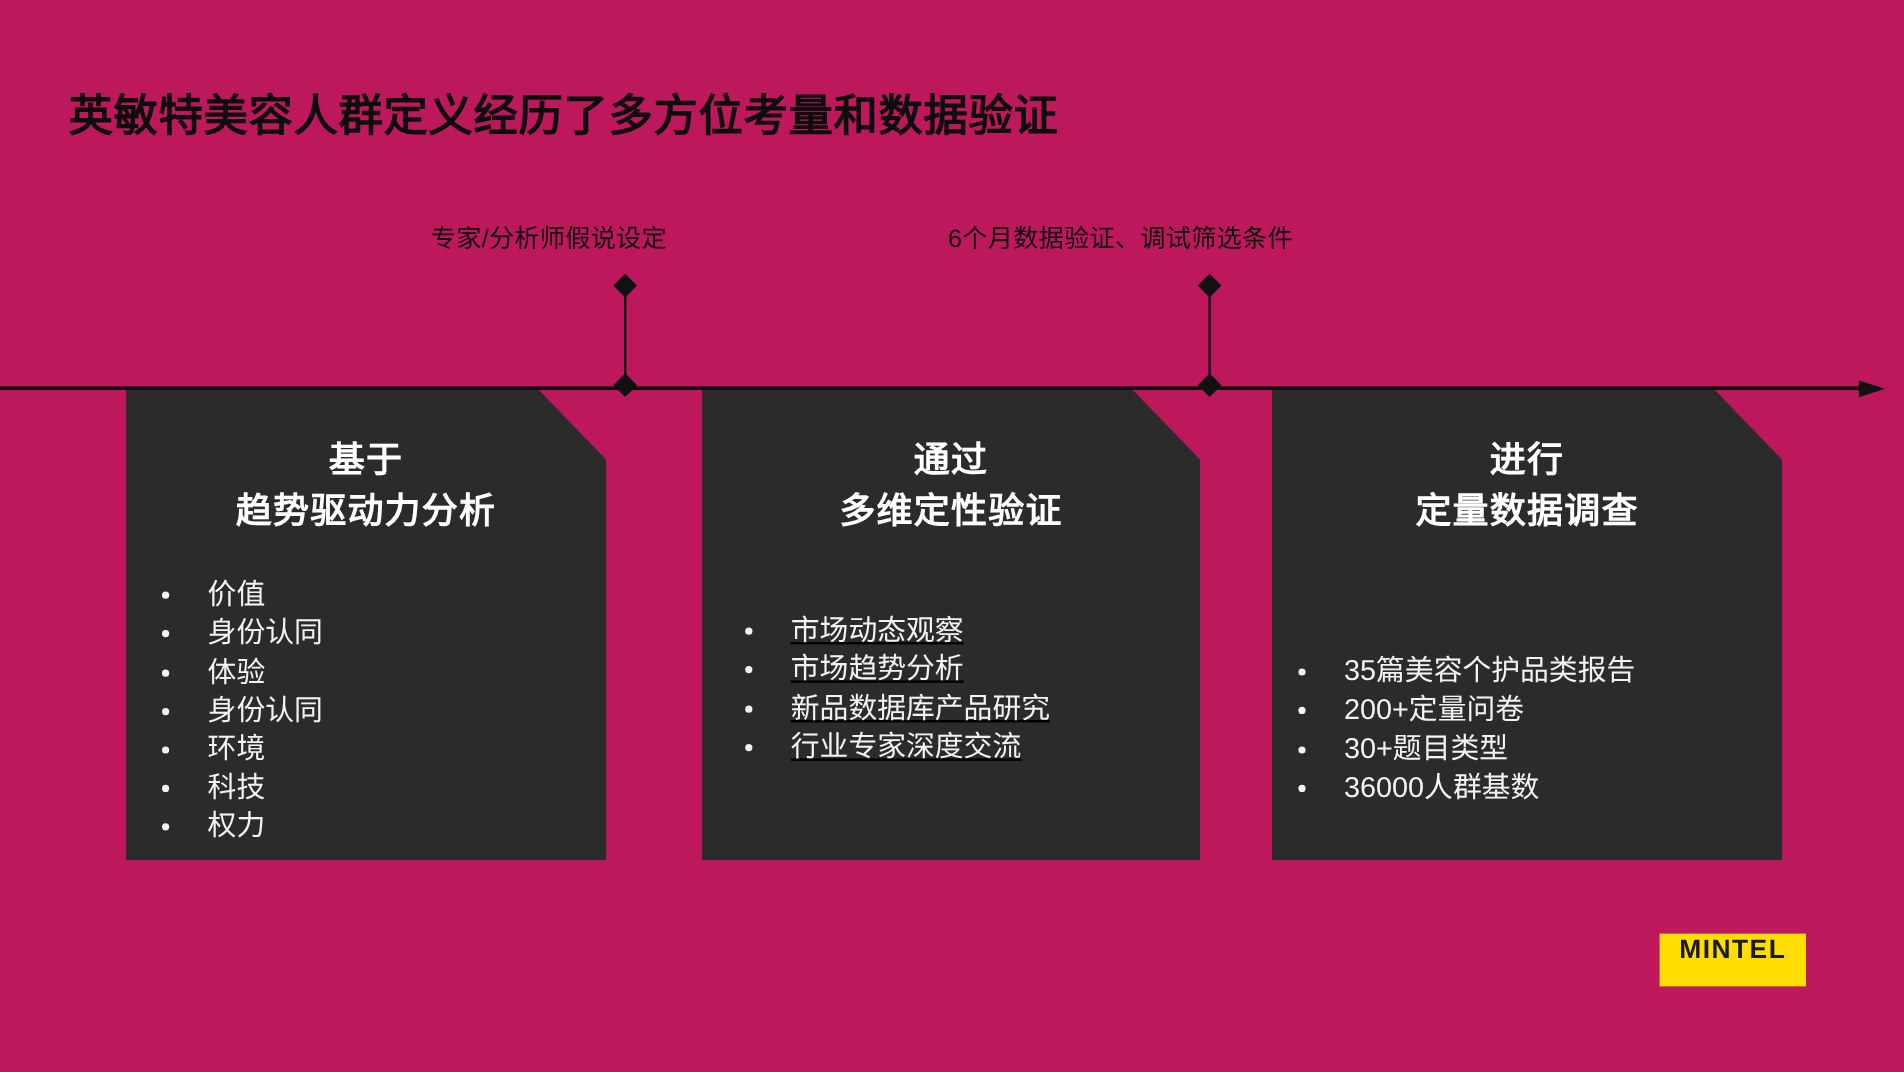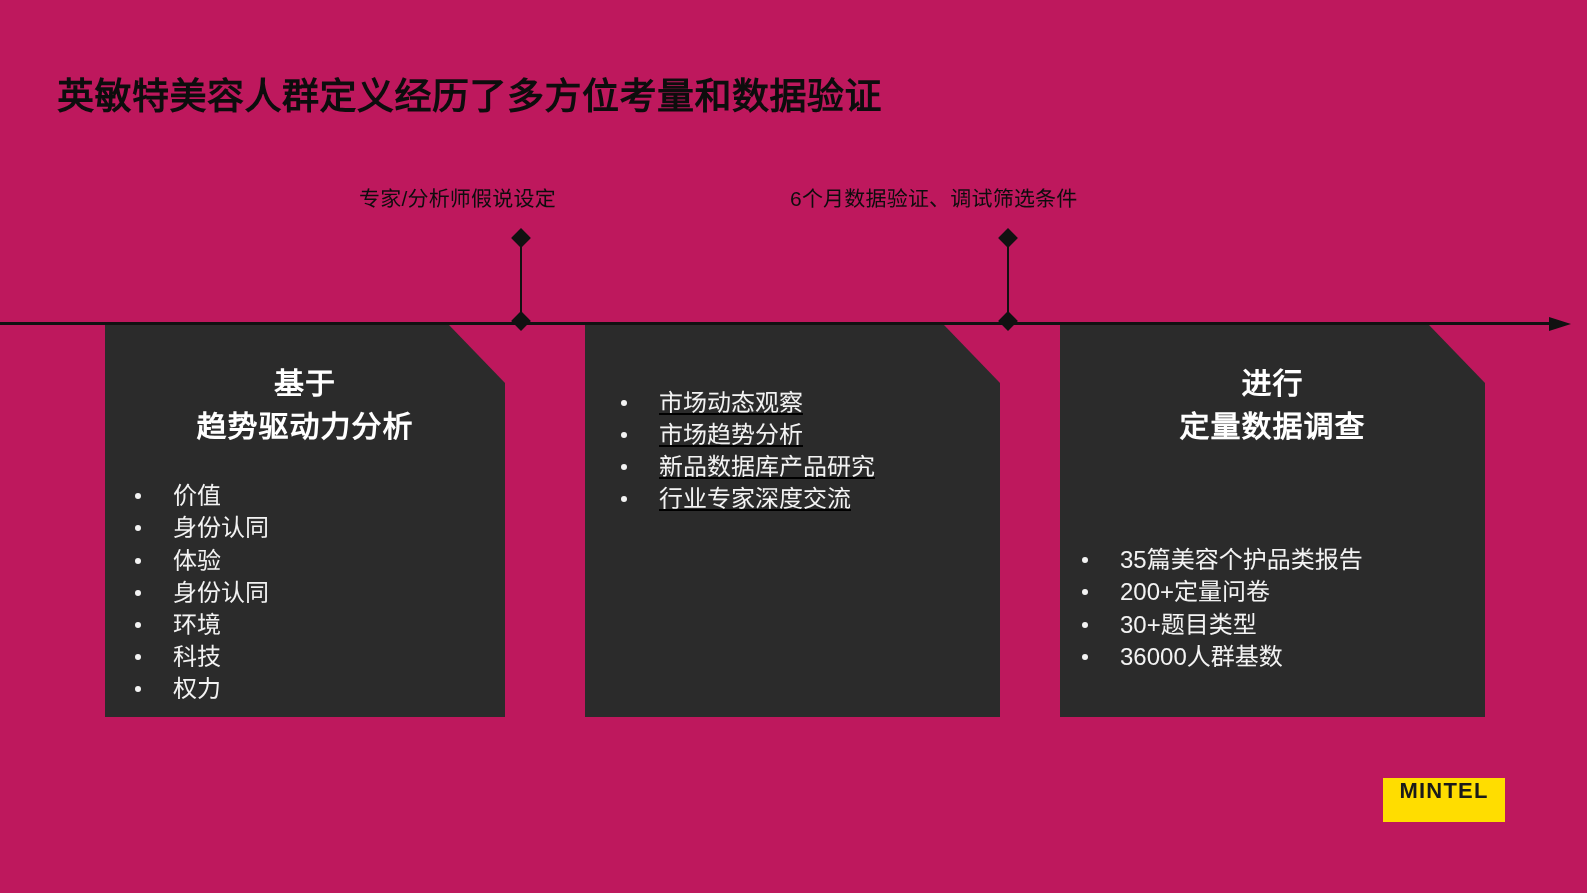--- a/index.html
+++ b/index.html
@@ -203,20 +203,24 @@
       <li>身份认同</li>
       <li>体验</li>
       <li>身份认同</li>
       <li>环境</li>
       <li>科技</li>
       <li>权力</li>
     </ul>
   </div>
 
   <div class="stage" id="stage-2">
+    <div class="stage-heading">
+      <div>通过</div>
+      <div>多维定性验证</div>
+    </div>
     <ul class="stage-list">
       <li>市场动态观察</li>
       <li>市场趋势分析</li>
       <li>新品数据库产品研究</li>
       <li>行业专家深度交流</li>
     </ul>
   </div>
 
   <div class="stage" id="stage-3">
     <div class="stage-heading">

